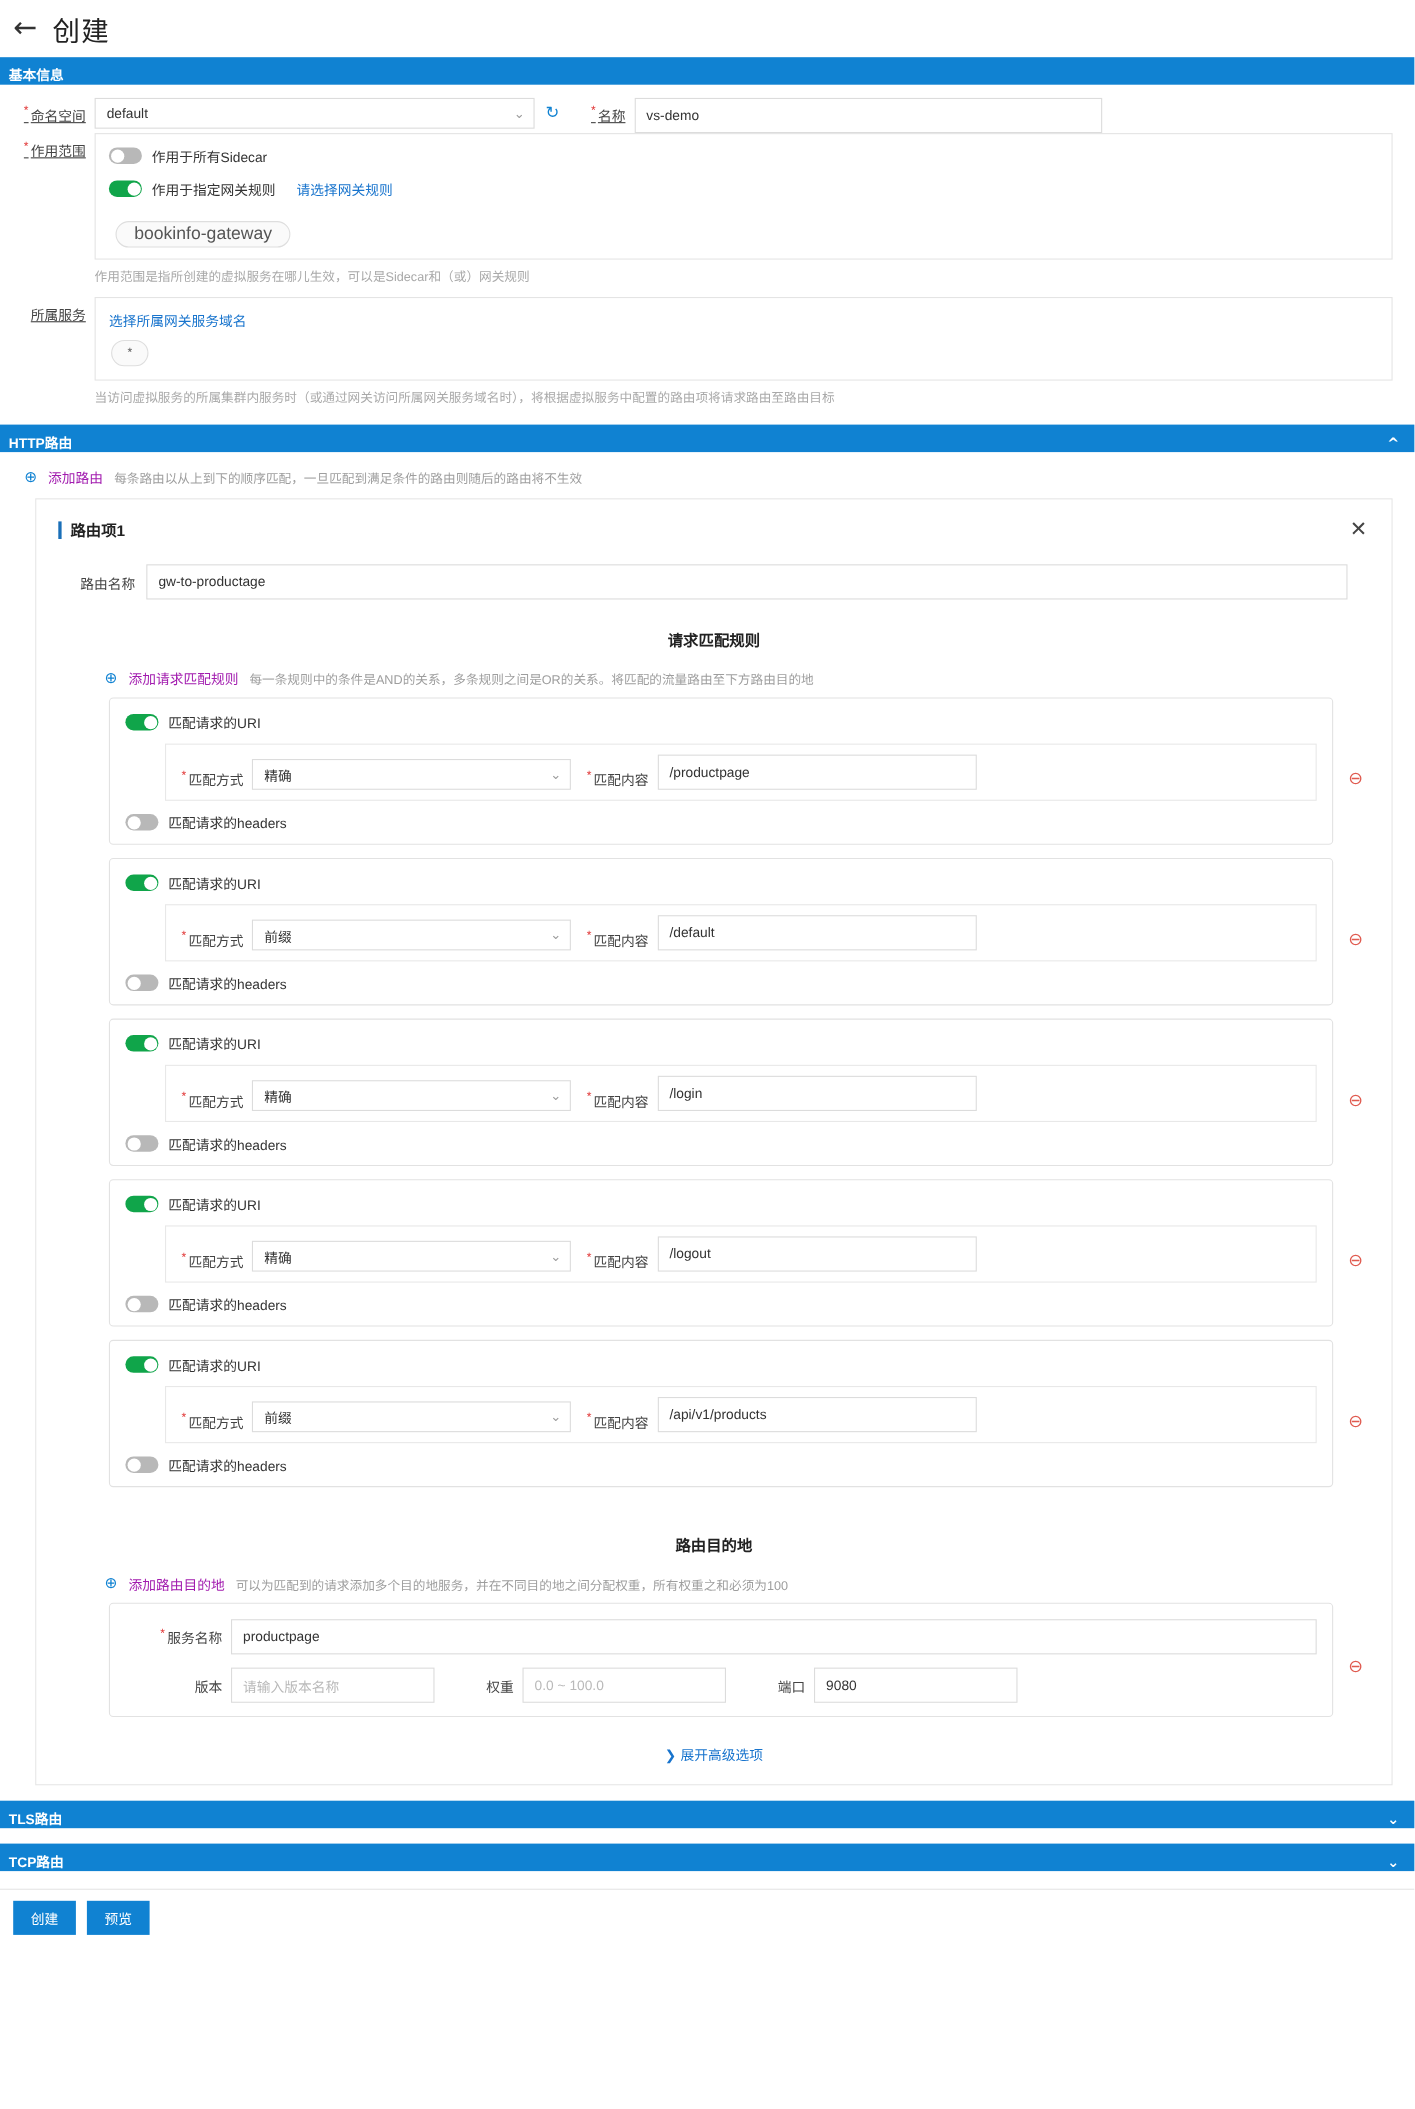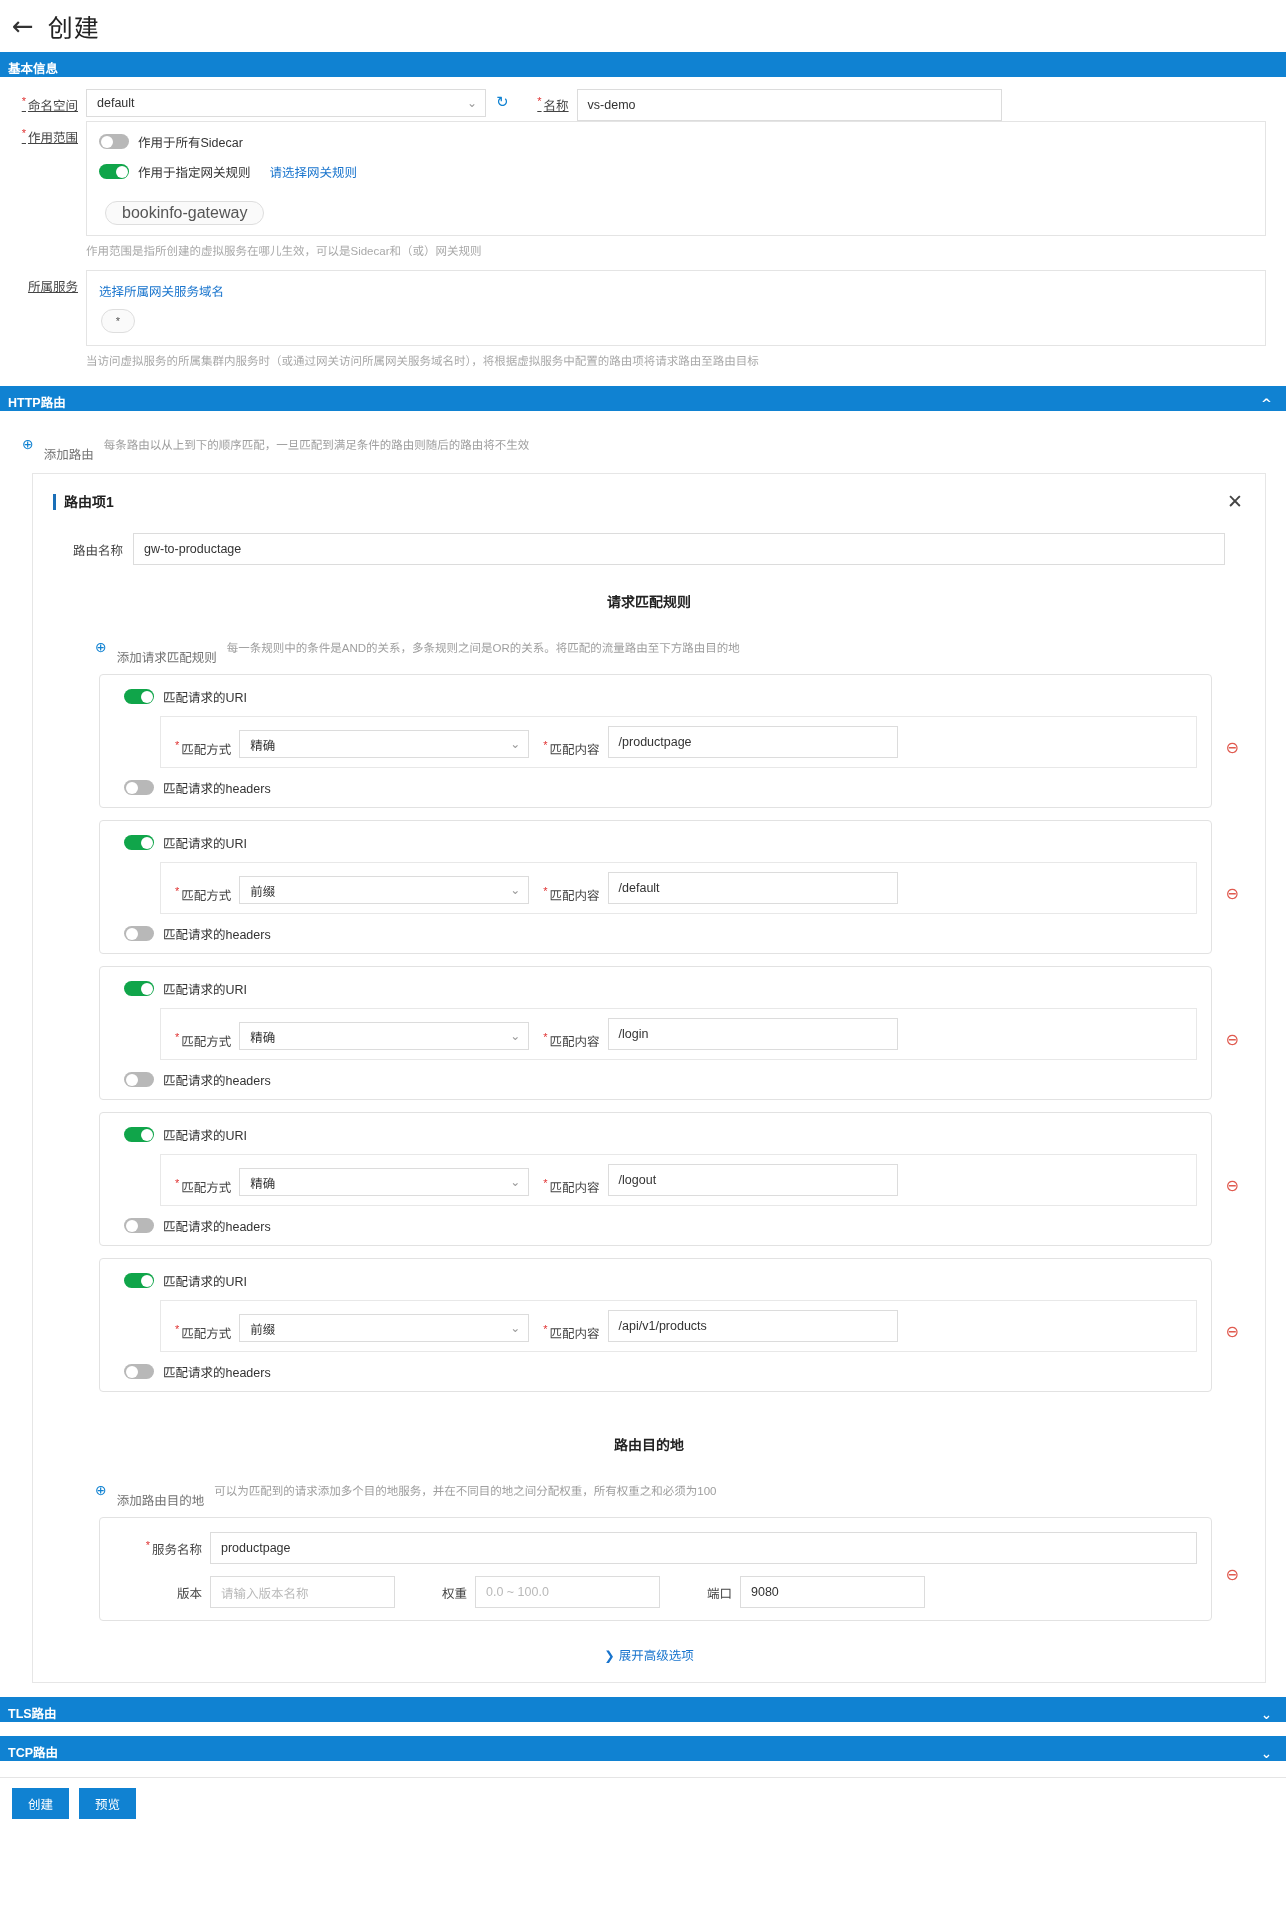--- a/index.html
+++ b/index.html
@@ -182,21 +182,21 @@
     align-items: center;
     gap: 10px;
     padding: 3px 0 10px 22px;
   }
   .plus-icon {
     color: #1082d2;
     font-size: 14px;
     font-family: "DejaVu Sans", sans-serif;
     line-height: 1;
   }
-  .add-label { color: #737373; font-size: 12.5px; cursor: pointer; margin-top: 20px; }
+  .add-label { color: #a21caf; font-size: 12.5px; cursor: pointer; }
   .add-desc { color: #9e9e9e; font-size: 11.5px; }
 
   .route-card {
     border: 1px solid #e6e6e6;
     margin: 0 20px 0 32px;
     background: #fff;
     padding: 18px 20px 14px 20px;
     position: relative;
   }
   .route-head {
@@ -248,21 +248,21 @@
     align-items: center;
     gap: 10px;
     padding: 16px 0 8px 42px;
   }
 
   
   .match-card {
     border: 1px solid #e2e2e2;
     border-radius: 4px;
     margin: 0 0 12px 46px;
-    padding: 12px 14px 10px 24px;
+    padding: 12px 14px 10px 14px;
     background: #fff;
     position: relative;
   }
   .match-wrap { display: flex; align-items: center; }
   .match-wrap .minus {
     color: #e05a4f;
     font-size: 16px;
     margin-left: 14px;
     margin-right: 6px;
     cursor: pointer;

